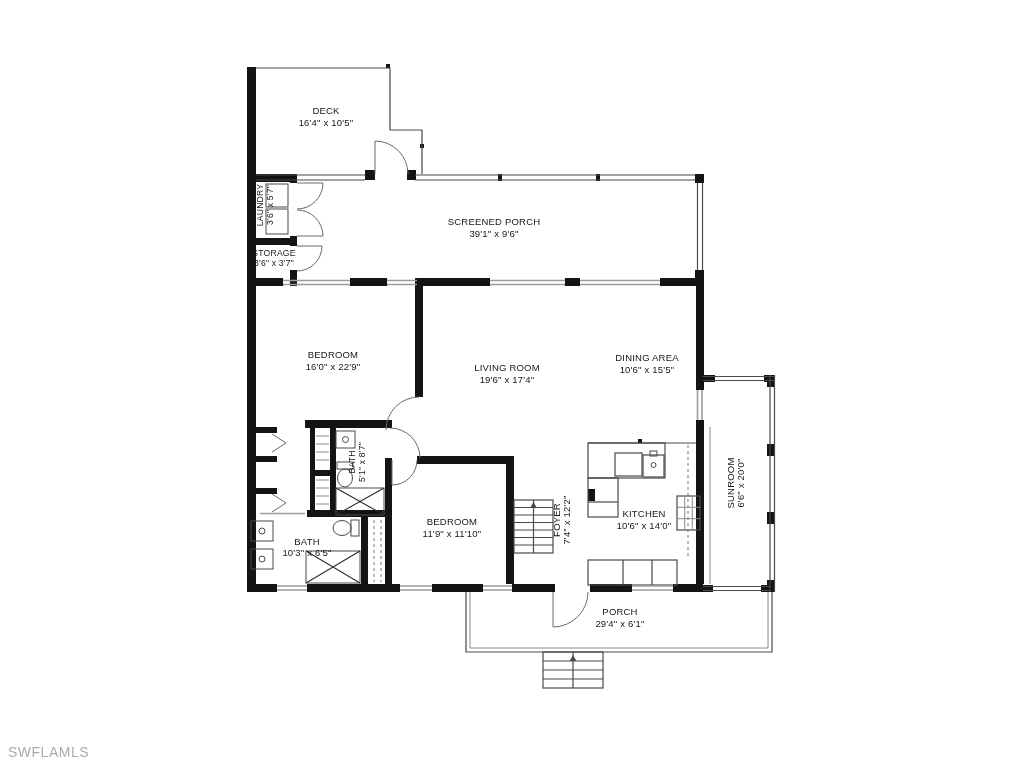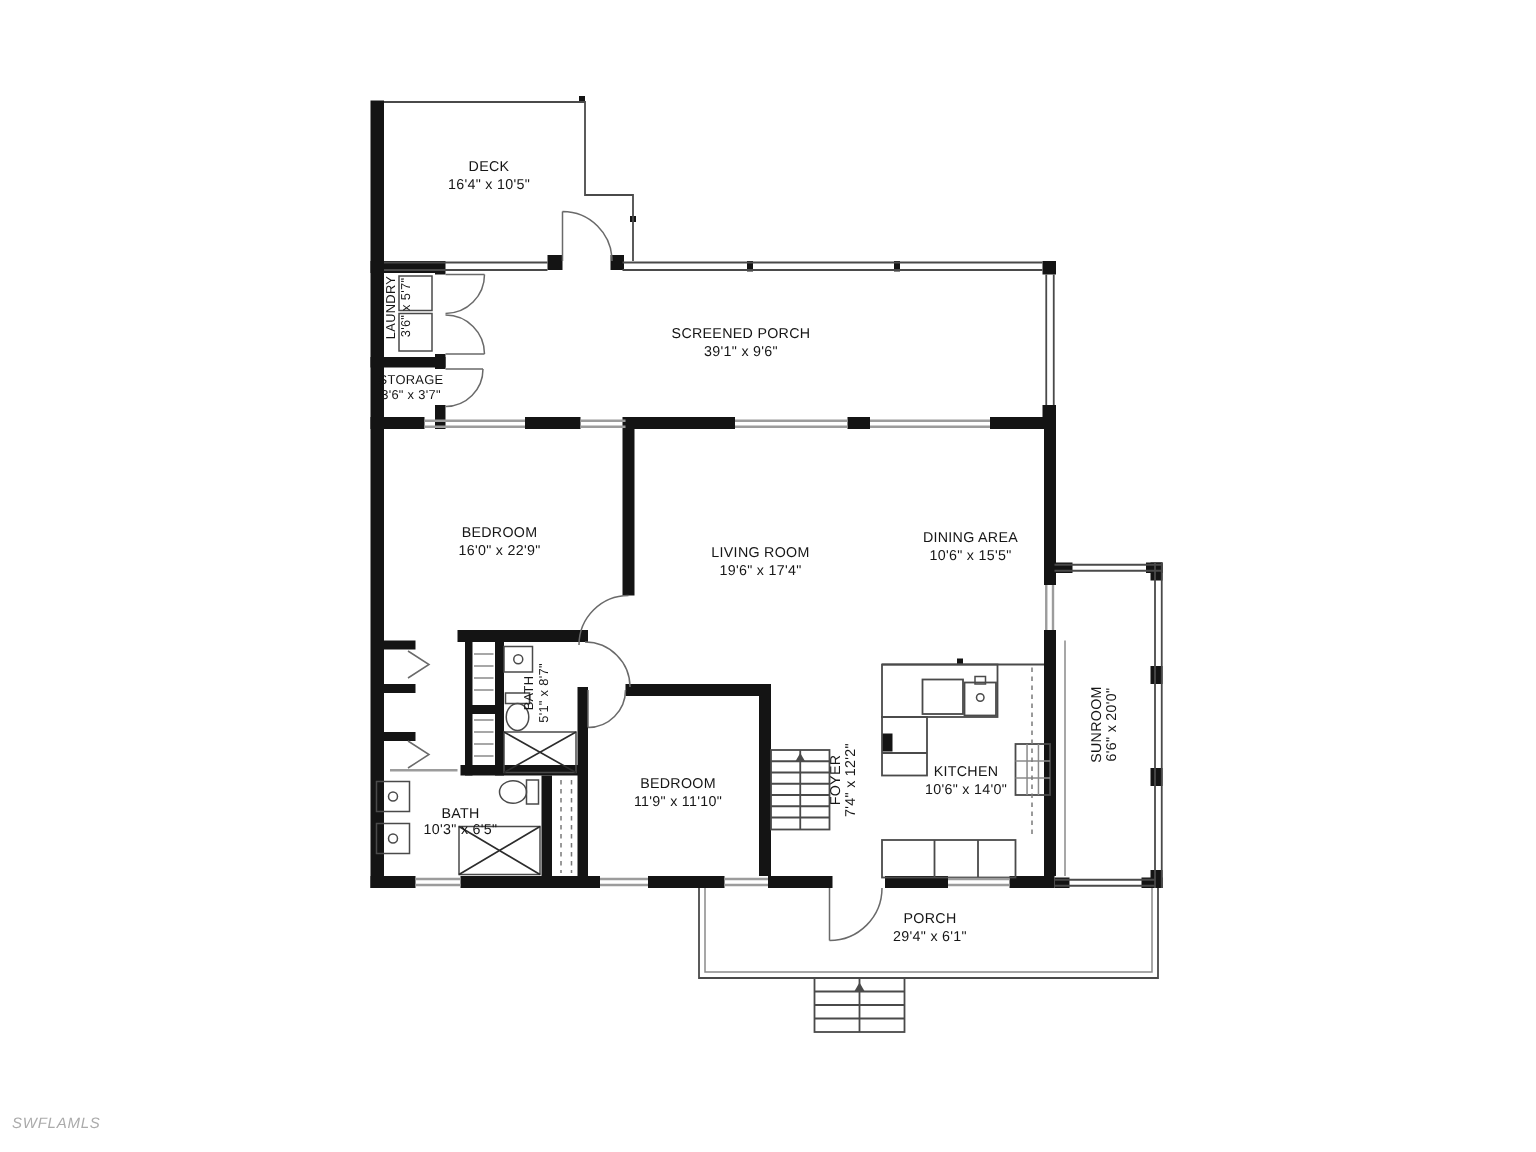--- a/index.html
+++ b/index.html
@@ -12,21 +12,21 @@
   .lite{stroke:#8a8a8a;stroke-width:1;fill:none;}
   .win{stroke:#9c9c9c;stroke-width:1.6;fill:none;}
   .door{stroke:#6a6a6a;stroke-width:1;fill:none;}
   .fixn{stroke:#4a4a4a;stroke-width:1;fill:none;}
   .shelf{stroke:#8a8a8a;stroke-width:1;fill:none;}
   .dash{stroke:#7a7a7a;stroke-width:1;fill:none;stroke-dasharray:3 3;}
   .xline{stroke:#2c2c2c;stroke-width:1.1;fill:none;}
   text{fill:#161616;font-size:9.5px;letter-spacing:.2px;}
   text.sm{font-size:8.6px;}
   .watermark{position:absolute;left:8px;top:744px;color:#ababab;
-     font-size:10px;letter-spacing:.5px;font-style:italic;}
+     font-size:14px;letter-spacing:.5px;}
 </style>
 </head>
 <body>
 
 <div class="stage">
 <svg width="1024" height="768" viewBox="0 0 1024 768">
 
   <g>
 
     <rect class="wall" x="247" y="67" width="9" height="525"></rect>

